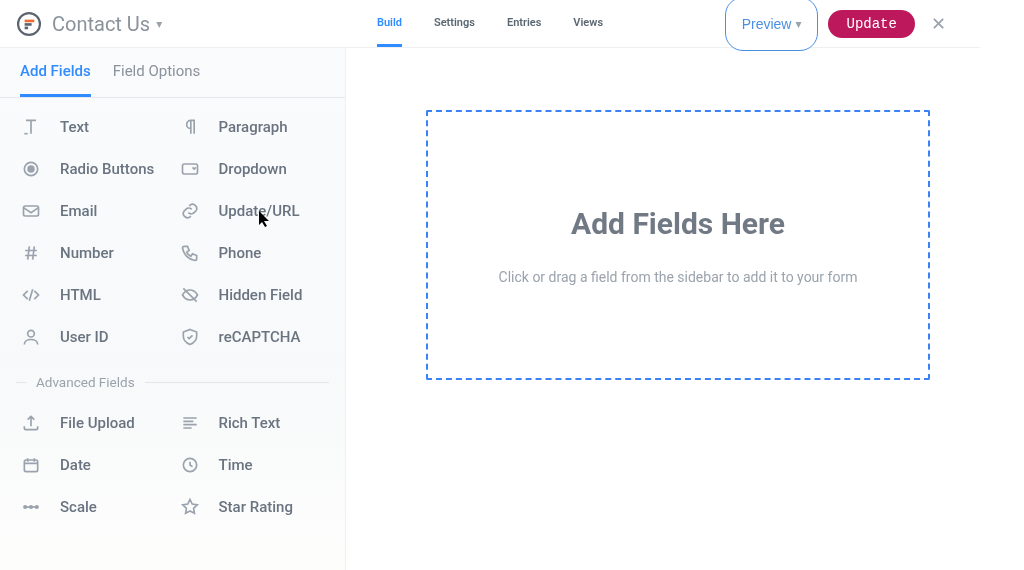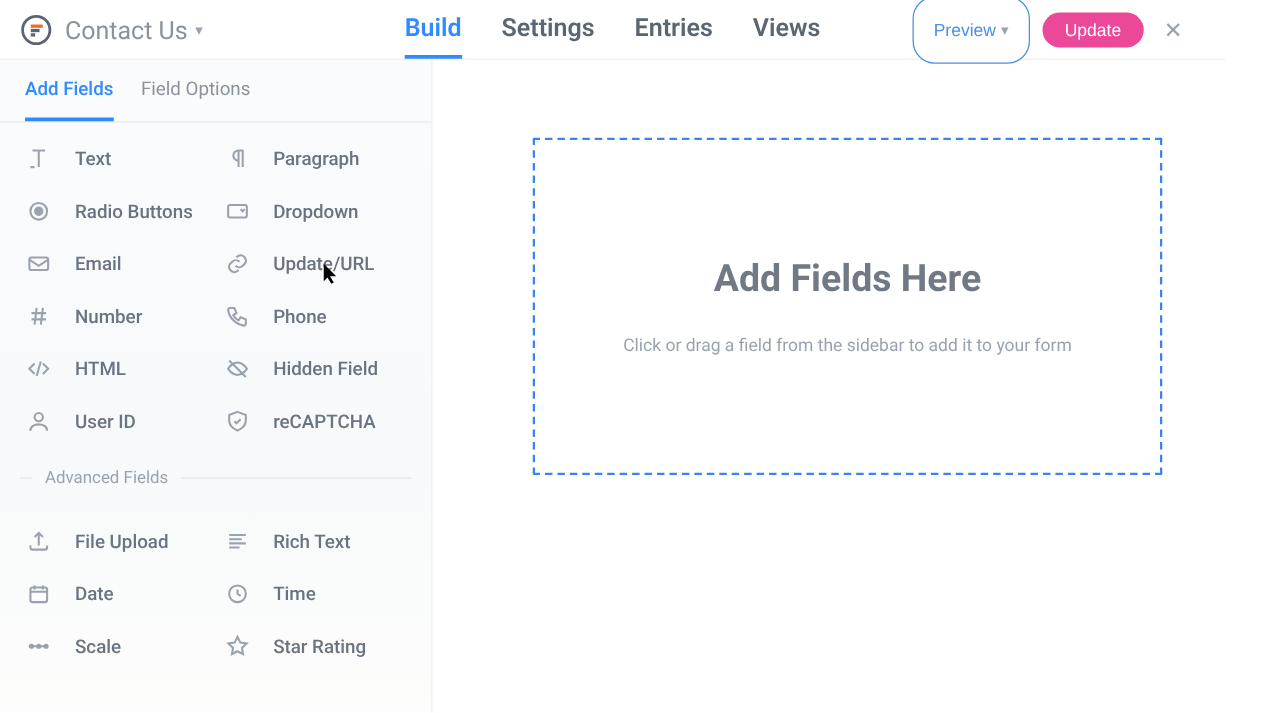--- a/index.html
+++ b/index.html
@@ -4,42 +4,42 @@
 <style>
   * { box-sizing: border-box; }
   html, body { margin: 0; padding: 0; width: 1024px; height: 570px; font-family: -apple-system, "Segoe UI", Roboto, Arial, sans-serif; background: #fff; color: #555; overflow: hidden; }
 
   
   .topbar { position: relative; display: flex; align-items: center; height: 48px; border-bottom: 1px solid #eef0f2; }
   .logo { width: 34px; height: 34px; margin-left: 12px; display: flex; align-items: center; justify-content: center; }
   .title-block { display: flex; align-items: center; gap: 6px; margin-left: 6px; color: #8a929c; font-size: 20px; cursor: pointer; }
   .chevron { font-size: 12px; color: #9aa3ad; }
   .top-tabs { display: flex; gap: 32px; position: absolute; left: 50%; transform: translateX(-50%); height: 100%; align-items: center; }
-  .top-tab { color: #5a6772; font-size: 20px; font-weight: 600; height: 100%; display: flex; align-items: center; border-bottom: 3px solid transparent; cursor: pointer; }
+  .top-tab { color: #5a6772; font-size: 11px; font-weight: 600; height: 100%; display: flex; align-items: center; border-bottom: 3px solid transparent; cursor: pointer; }
   .top-tab.active { color: #2f8bff; border-bottom-color: #2f8bff; }
   .top-actions { margin-left: auto; display: flex; gap: 10px; align-items: center; margin-right: 28px; }
   .btn-outline { border: 1.5px solid #4a90e2; background: #fff; color: #4a90e2; border-radius: 18px; padding: 18px 16px; font-size: 14px; font-weight: 500; cursor: pointer; display: inline-flex; align-items: center; gap: 4px; }
-  .btn-primary { background: #ec4899; color: #fff; border: none; border-radius: 18px; padding: 6px 18px; font-size: 14px; font-weight: 500; cursor: pointer; }
+  .btn-primary { background: #be185d; color: #fff; border: none; border-radius: 18px; padding: 6px 18px; font-size: 14px; font-weight: 500; cursor: pointer; font-family: Liberation Mono, monospace; }
   .close-btn { color: #9aa3ad; cursor: pointer; padding: 6px; font-size: 18px; }
 
   
   .body { display: flex; height: calc(570px - 48px); }
 
   
   .sidebar { width: 358px; background: linear-gradient(180deg, #fafbfc 0%, #f7f9fa 60%, #fdfdfc 100%); border-right: 1px solid #eef0f2; display: flex; flex-direction: column; overflow: hidden; }
   .side-tabs { display: flex; border-bottom: 1px solid #e6e9ec; padding: 0 20px; gap: 22px; }
   .side-tab { padding: 14px 0; font-size: 15px; color: #8a929c; border-bottom: 3px solid transparent; cursor: pointer; }
   .side-tab.active { color: #2f8bff; border-bottom-color: #2f8bff; font-weight: 500; }
 
   .field-grid { padding: 14px 16px 4px; display: grid; grid-template-columns: 1fr 1fr; row-gap: 12px; column-gap: 4px; }
   .field-item { display: flex; align-items: center; gap: 18px; padding: 4px 4px; color: #6a7480; font-size: 15px; font-weight: 500; cursor: pointer; border-radius: 4px; }
   .field-icon { width: 22px; height: 22px; display: flex; align-items: center; justify-content: center; color: #9aa3ad; }
   .field-icon svg { width: 20px; height: 20px; stroke: #9aa3ad; }
 
-  .section-divider { margin: 18px 0 16px; display: flex; align-items: center; color: #9aa3ad; font-size: 13.5px; }
+  .section-divider { margin: 18px 0 6px; display: flex; align-items: center; color: #9aa3ad; font-size: 13.5px; }
   .section-divider::before { content: ""; width: 10px; border-top: 1px solid #e3e6e9; margin-right: 10px; }
   .section-divider::after { content: ""; flex: 1; border-top: 1px solid #e3e6e9; margin-left: 10px; }
   .full-width { grid-column: 1 / -1; text-align: center; }
 
   
   .main { flex: 1; position: relative; }
   .canvas { padding: 62px 50px 0 80px; }
   .drop-box { border: 2px dashed #3b82f6; border-radius: 2px; width: 504px; height: 270px; display: flex; flex-direction: column; align-items: center; justify-content: center; color: #7a838d; }
   .drop-title { font-size: 30px; color: #717a84; margin: 0 0 28px; font-weight: 700; }
   .drop-sub { font-size: 14px; color: #9aa3ad; }

